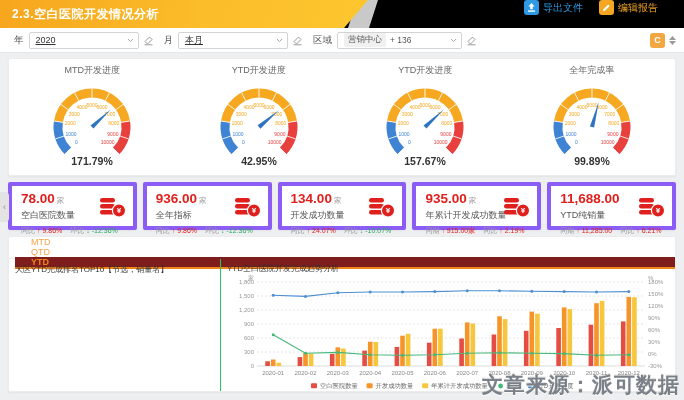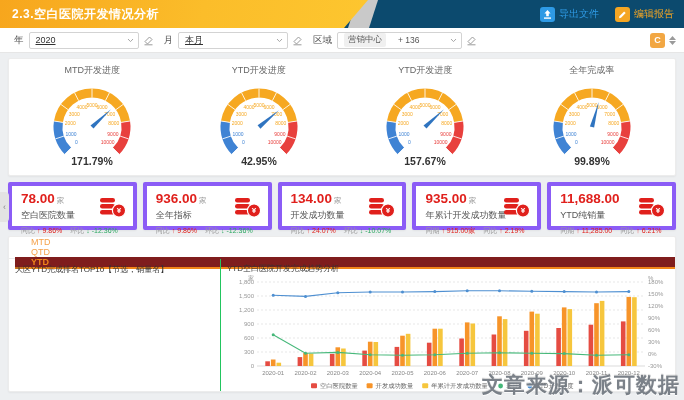--- a/index.html
+++ b/index.html
@@ -1,44 +1,44 @@
 <!DOCTYPE html>
 <html><head>
 <meta charset="utf-8">
 <style>
   * { margin:0; padding:0; box-sizing:border-box; }
   html,body { width:684px; height:400px; overflow:hidden; }
   body { font-family:"Liberation Sans", sans-serif; background:#edeff1; position:relative; }
 
   
-  .header { position:absolute; top:0; left:0; width:684px; height:28px; background:#0c4a6e; z-index:5; }
+  .header { position:absolute; top:0; left:0; width:684px; height:28px; background:#000000; z-index:5; }
   .banner-flag { position:absolute; left:348px; top:0; width:30px; height:28px; background:#c9c9c9;
     clip-path:polygon(30% 0,100% 0,70% 100%,0 100%); }
   .banner { position:absolute; left:0; top:0; width:368px; height:28px;
     background:linear-gradient(100deg,#f7a61d 0%,#fbbd2a 55%,#fdc62f 100%);
     clip-path:polygon(0 0,100% 0,calc(100% - 24px) 100%,0 100%); z-index:2; }
   .banner .title { display:block; font-size:12px; font-weight:bold; color:#ffffff; line-height:28px; padding-left:12px; letter-spacing:0.5px; }
-  .header-actions { position:absolute; right:10px; top:0; height:28px; display:flex; align-items:center; gap:16px; z-index:3; }
+  .header-actions { position:absolute; right:26px; top:0; height:28px; display:flex; align-items:flex-start; gap:16px; z-index:3; }
   .hbtn { display:flex; align-items:center; gap:4px; cursor:pointer; }
   .hbtn .ic { width:15px; height:15px; border-radius:3px; display:flex; align-items:center; justify-content:center; }
   .hbtn.export .ic { background:#2e9ae5; }
   .hbtn.export span.lbl { color:#2e9ae5; font-size:10px; }
   .hbtn.edit .ic { background:#f5a623; }
   .hbtn.edit span.lbl { color:#f5a623; font-size:10px; }
 
   
   .filterbar { position:absolute; top:28px; left:0; width:684px; height:25px; background:#ffffff;
     border-bottom:1px solid #e6e6e6; display:flex; align-items:center; padding:0 8px; z-index:4; }
   .flabel { font-size:9.5px; color:#555; margin:0 5px 0 6px; }
   .fselect { height:17px; border:1px solid #d3d3d3; border-radius:2px; background:#fff; display:flex; align-items:center;
     padding:0 4px 0 6px; font-size:9px; color:#333; }
   .fselect .chev { margin-left:auto; padding-left:6px; color:#aaa; }
   .sel-year, .sel-month { width:110px;text-decoration:underline; }
   .sel-region { width:125px; }
-  .tag { background:#f0f0f0; border-radius:2px; padding:1px 4px; font-size:8.5px; color:#555; margin-right:12px; }
+  .tag { background:#f0f0f0; border-radius:2px; padding:1px 4px; font-size:8.5px; color:#555; margin-right:4px; }
   .more { font-size:8.5px; color:#555; }
   .brush { margin:0 4px; display:flex; align-items:center; cursor:pointer; }
   .fspacer { flex:1; }
   .cbtn { width:15px; height:15px; border-radius:3px; background:#f2a743; color:#fff; font-size:9px; font-weight:bold;
     display:flex; align-items:center; justify-content:center; cursor:pointer; }
   .spinners { display:flex; flex-direction:column; gap:1px; margin-left:4px; cursor:pointer; }
   .spinners svg { display:block; }
 
   
   .card { position:absolute; background:#ffffff; border:1px solid #ececec; border-radius:2px; box-shadow:0 1px 2px rgba(0,0,0,0.05); }

